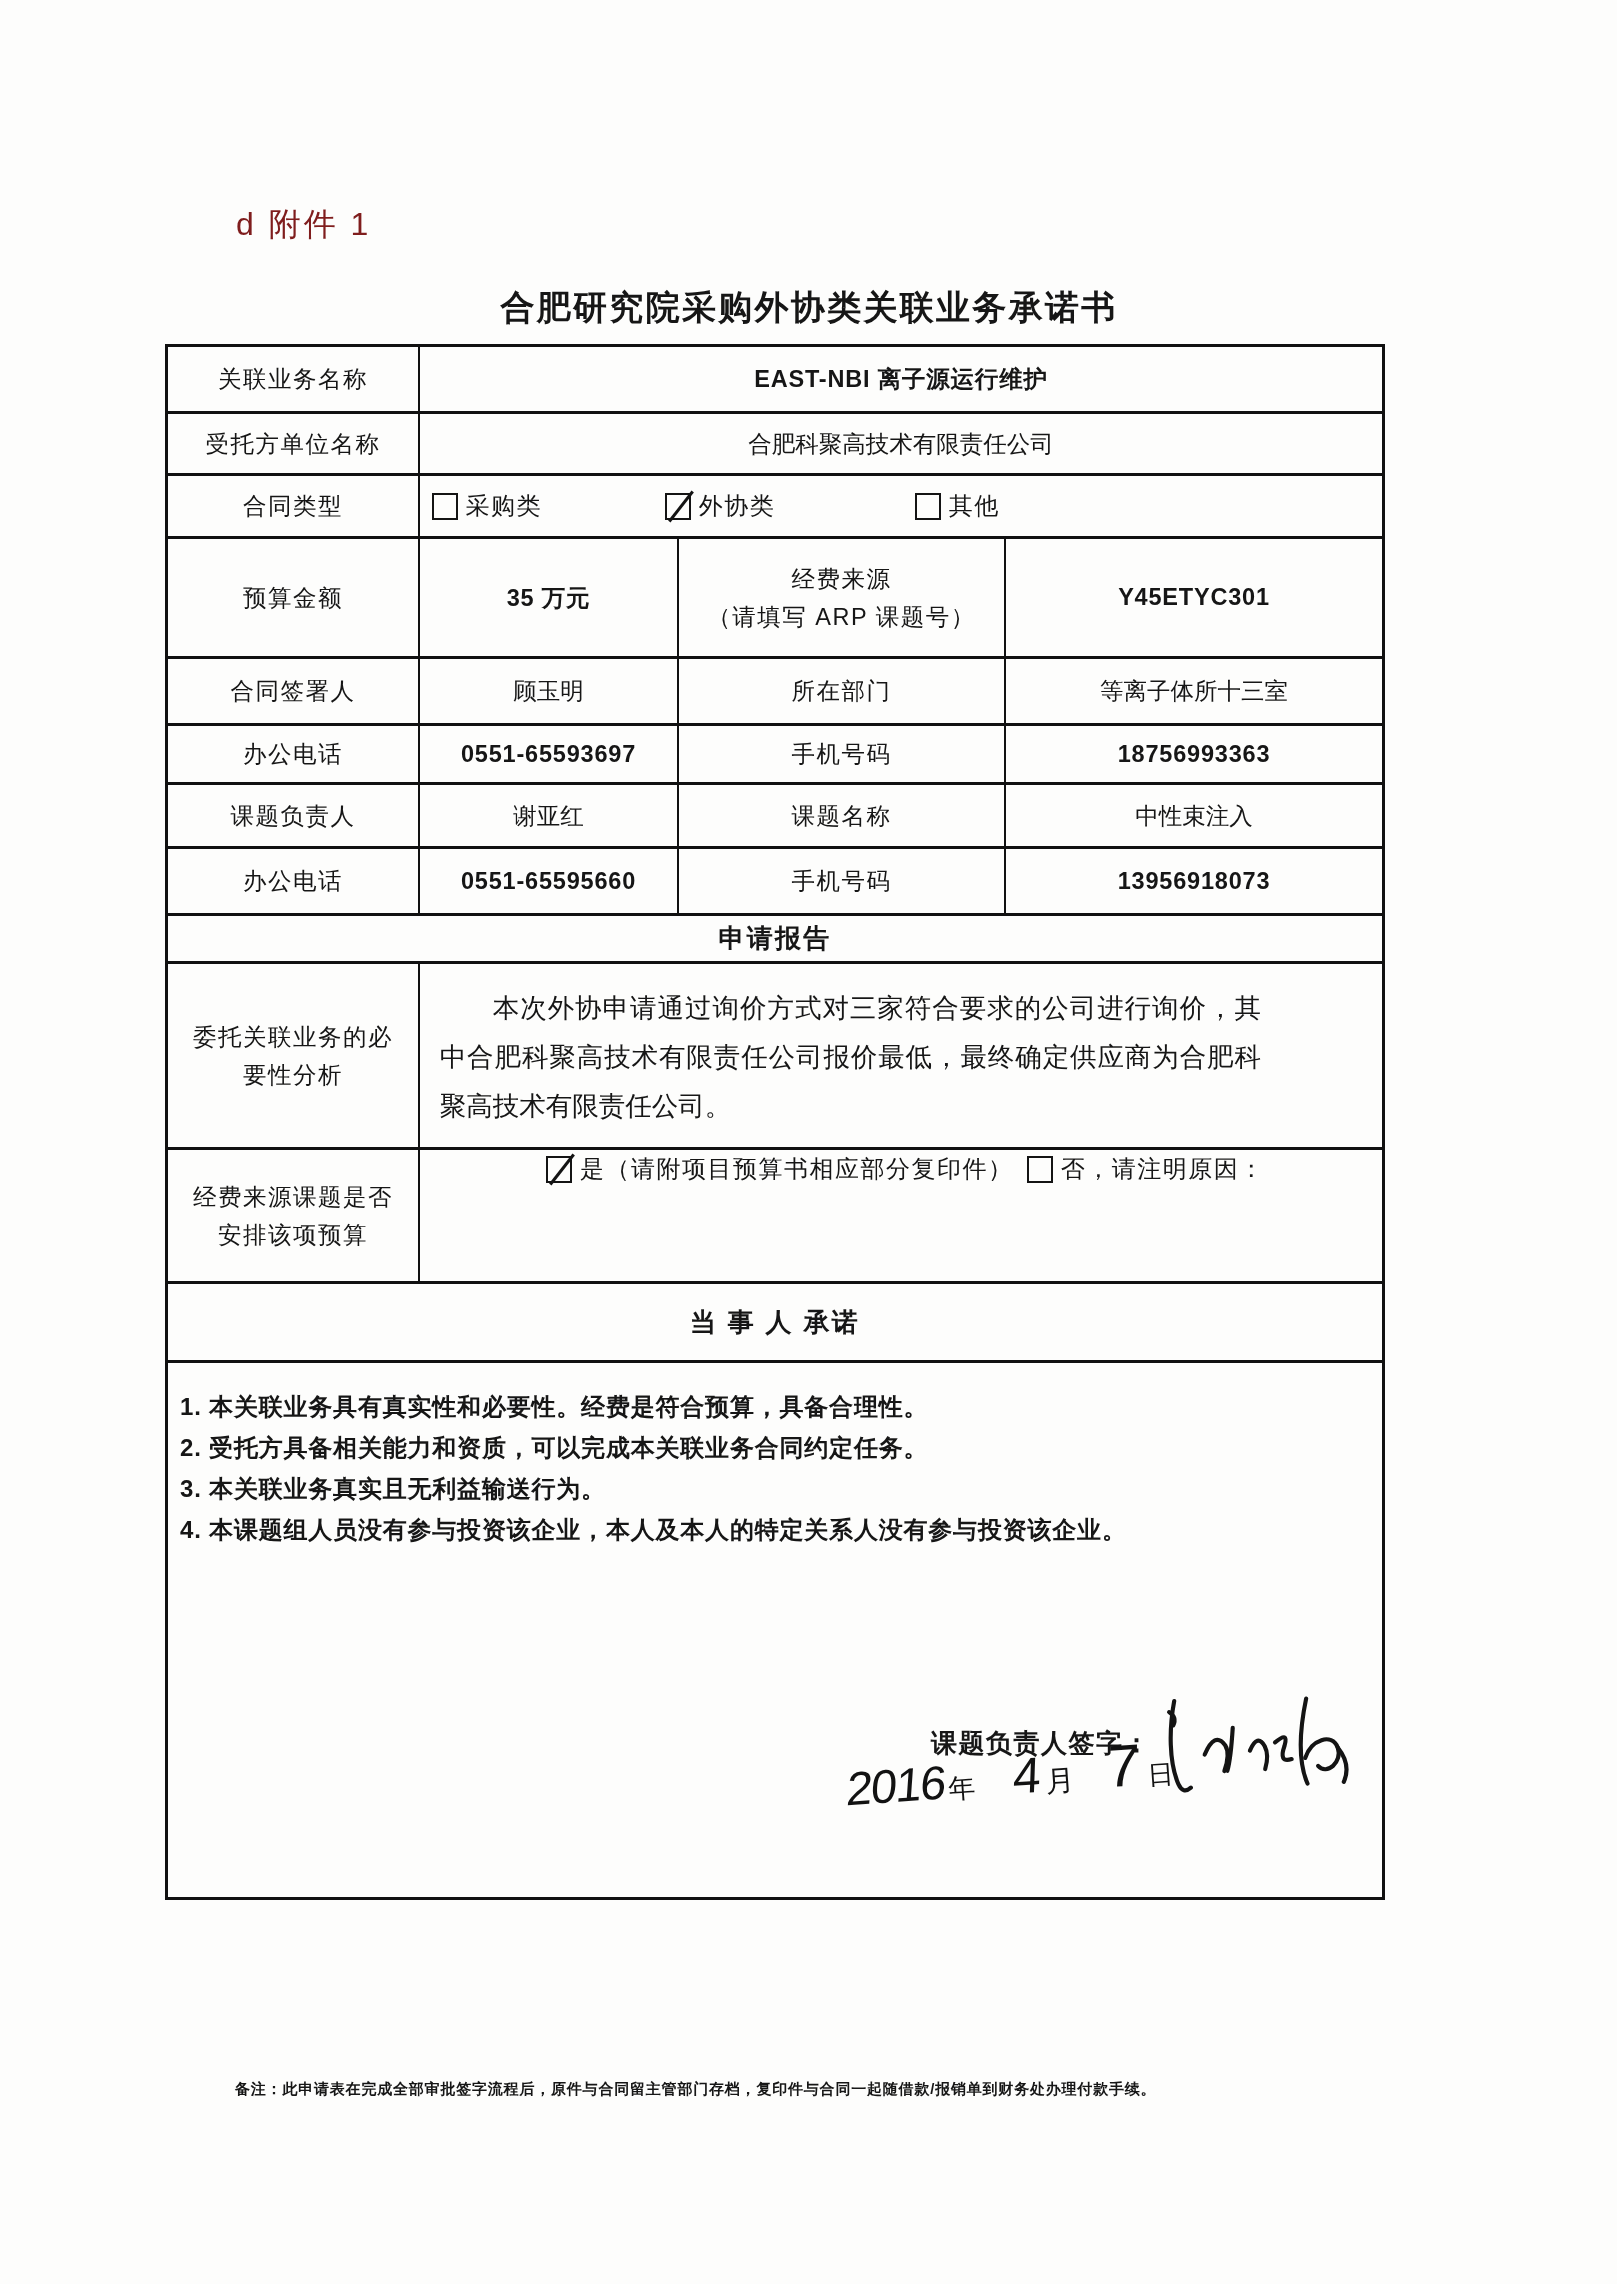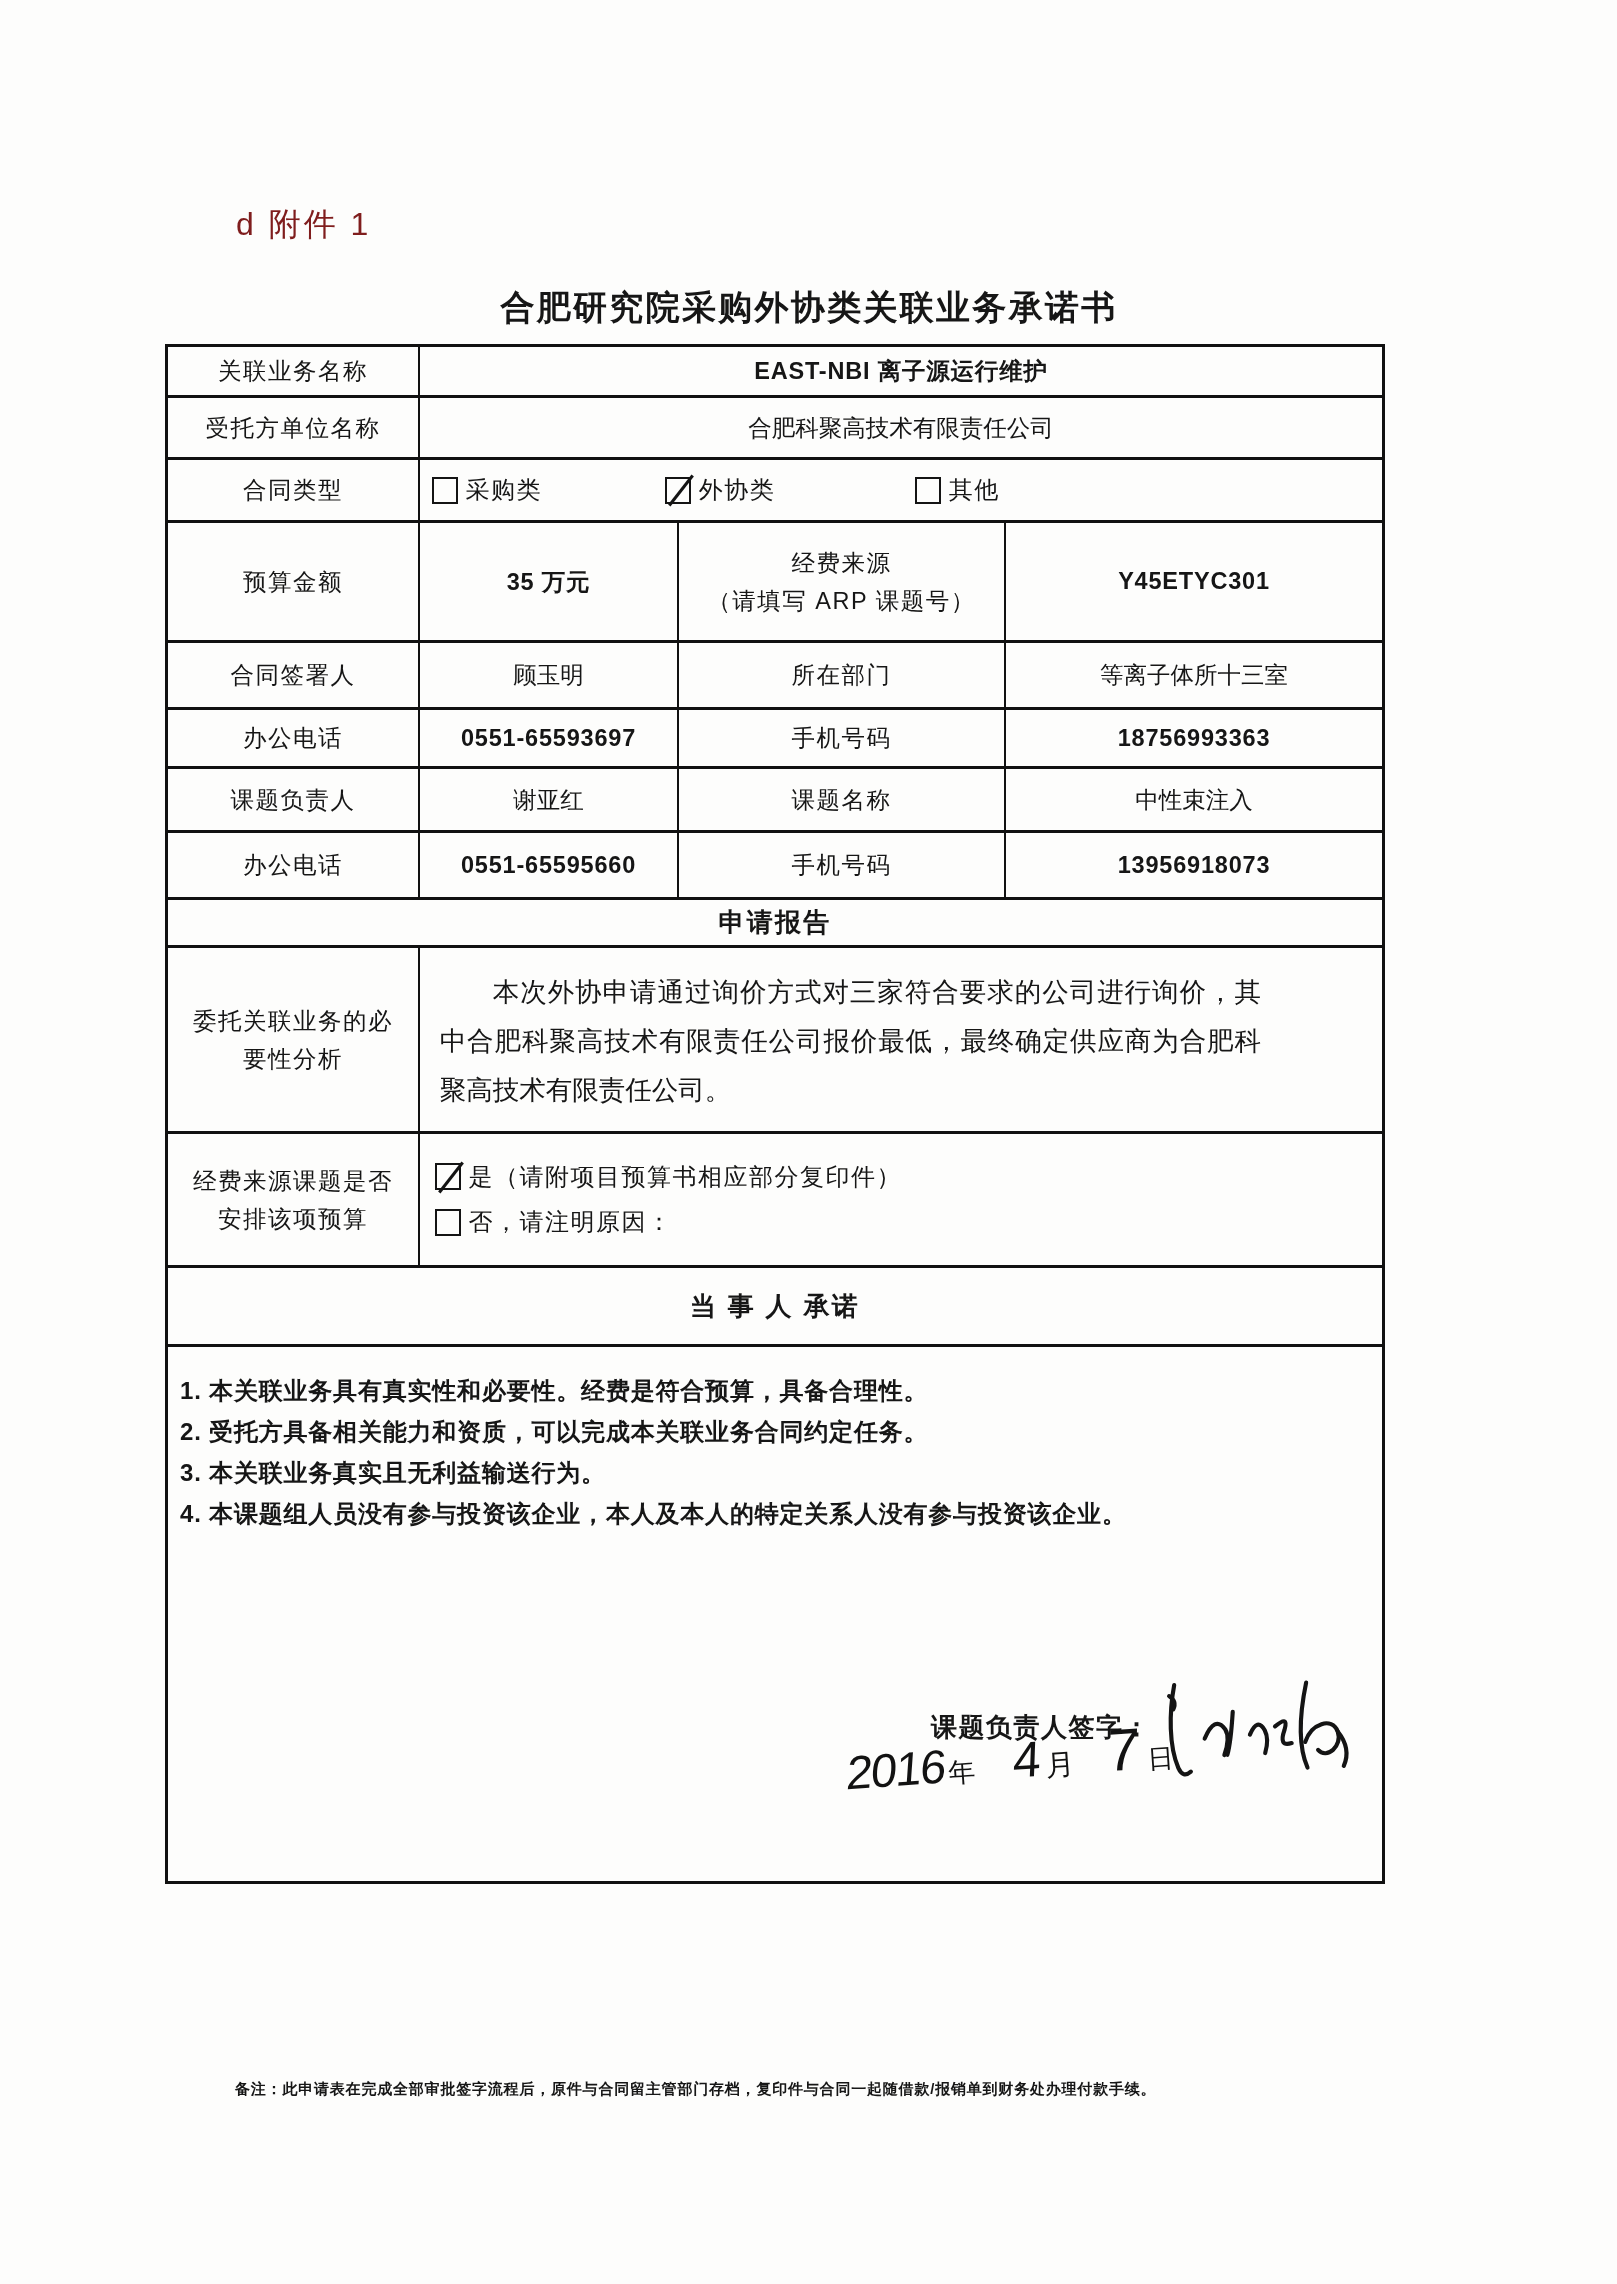--- a/index.html
+++ b/index.html
@@ -29,21 +29,21 @@
   .cols1 { grid-template-columns:1fr; }
   .cell { display:flex; align-items:center; justify-content:center;
           border-left:2.3px solid #111; font-size:23.5px; text-align:center;
           padding:3px 6px; }
   .cell:first-child { border-left:none; }
   .lab { letter-spacing:1.5px; }
   .pre { white-space:pre-line; line-height:38px; }
   .latin { font-weight:bold; letter-spacing:0.8px; }
   .hdr { font-weight:bold; font-size:26px; letter-spacing:2.3px; justify-content:center; }
   
-  .r1{height:48px}.r2{height:62px}.r3{height:63px}.r4{height:120px}
+  .r1{height:64px}.r2{height:62px}.r3{height:63px}.r4{height:120px}
   .r5{height:67px}.r6{height:59px}.r7{height:64px}.r8{height:67px}
   .r9{height:48px}.r10{height:186px}.r11{height:134px}.r12{height:79px}
   .r13{height:537px}
   
   .cb { width:26px; height:27px; border:2.3px solid #141414; position:relative; flex:none; background:#fdfdfc; }
   .cb.checked::after {
     content:""; position:absolute; left:-5.3px; top:10.6px; width:38px; height:3px;
     background:#141414; transform:rotate(-52deg);
   }
   .opt { display:flex; align-items:center; gap:7.6px; font-size:24px; letter-spacing:1.5px; }
@@ -51,21 +51,21 @@
   .type-cell .opt:nth-child(1){ margin-left:12px; }
   .type-cell .opt:nth-child(2){ margin-left:123px; }
   .type-cell .opt:nth-child(3){ margin-left:140px; }
   
   .necessity-cell {
     display:block; text-align:justify; font-size:26.5px; line-height:49px;
     padding:19.7px 121px 0 19.7px; text-indent:2em; letter-spacing:0;
   }
   
   .arranged-cell {
-    flex-direction:column; align-items:flex-start; justify-content:center;
+    flex-direction:row; align-items:flex-start; justify-content:center;
     gap:13.6px; padding-left:15px;
   }
   
   .commit-cell { display:block; position:relative; text-align:left; padding:23px 15px 0 12px; }
   .commit-item { font-size:24px; font-weight:bold; line-height:41px; letter-spacing:0.8px; }
   .sig-label { position:absolute; left:763px; top:363px; font-size:26px; font-weight:bold; letter-spacing:1.5px; }
   .sig-script { position:absolute; left:977px; top:314px; transform:rotate(-5deg); }
   .date-script {
     position:absolute; left:678px; top:377px; display:flex; align-items:baseline;
     transform:rotate(-4deg); color:#121212;

